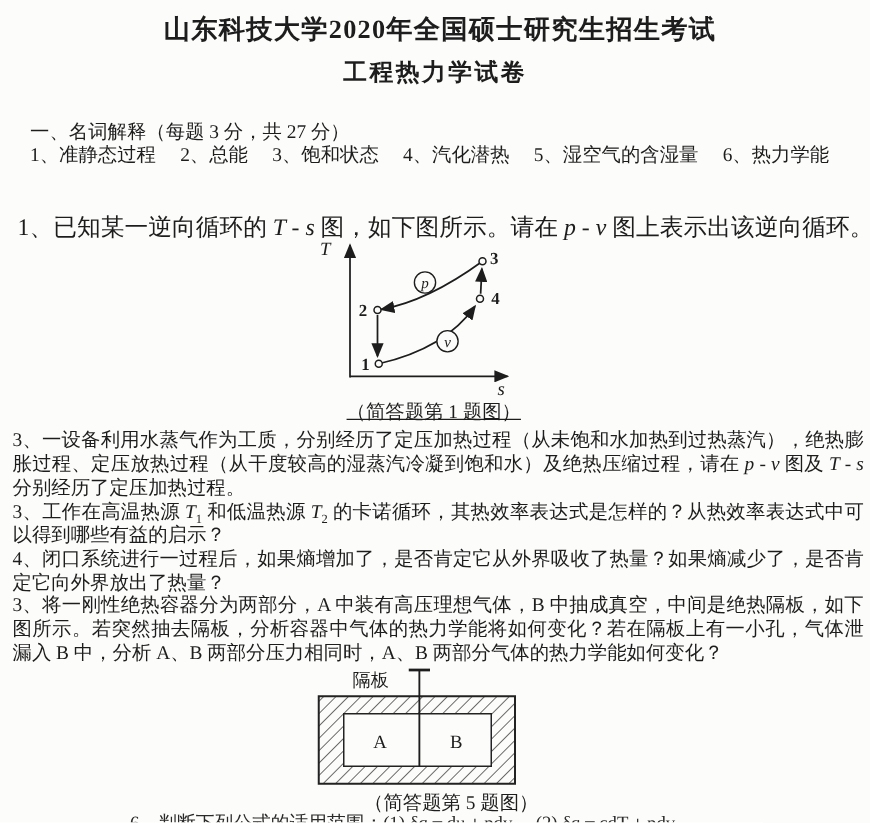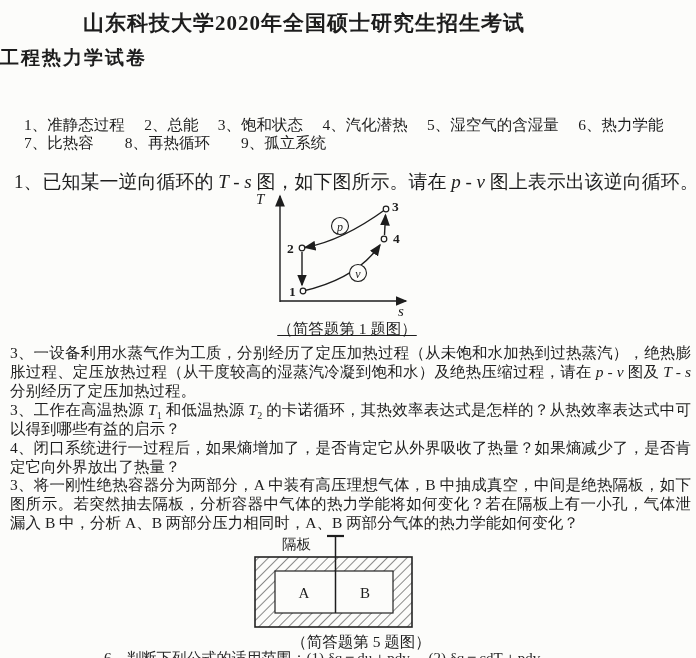--- a/index.html
+++ b/index.html
@@ -3,24 +3,24 @@
 <meta charset="utf-8">
 <style>
   html,body { margin:0; padding:0; background:#ffffff; }
   .page {
     position:relative; width:696px; height:658px; overflow:hidden;
     background:#fcfcfa; color:#1d1d1d;
     font-family:"Liberation Serif","DejaVu Serif",serif;
   }
   .title {
     position:absolute; top:9px; left:0; width:608px; text-align:center;
-    font-size:21px; font-weight:bold; letter-spacing:1px;
+    font-size:21px; font-weight:bold; letter-spacing:1px;padding-left:48px;
   }
   .subtitle {
-    position:absolute; top:45px; left:0; width:696px; 
+    position:absolute; top:45px; left:0; width:696px; text-align:center;
     font-size:19px; font-weight:bold; letter-spacing:2px;
   }
   .tline {
     position:absolute; left:24px; width:666px;
     font-size:15.5px; line-height:19px; white-space:nowrap;
   }
   .para {
     position:absolute; left:10px; width:681px;
     font-size:15.5px; line-height:19px; text-align:justify;
   }
@@ -43,22 +43,22 @@
   .ab  { font-family:"Liberation Serif","DejaVu Serif",serif; font-size:15px; fill:#1d1d1d; text-anchor:middle; }
 </style>
 </head>
 <body>
 
 <div class="page">
 
   <div class="title">山东科技大学2020年全国硕士研究生招生考试</div>
   <div class="subtitle">工程热力学试卷</div>
 
+  <div class="tline" style="top:96px">一、名词解释（每题 3 分，共 27 分）</div>
   <div class="tline" style="top:115px">1、准静态过程　 2、总能　 3、饱和状态　 4、汽化潜热　 5、湿空气的含湿量　 6、热力学能</div>
-  <div class="tline" style="top:133px">7、比热容　　8、再热循环　　9、孤立系统</div>
 
   <div class="q1line" style="top:169px"><span>1、已知某一逆向循环的 </span><i>T - s</i><span> 图，如下图所示。请在 </span><i>p - v</i><span> 图上表示出该逆向循环。</span></div>
 
   <svg class="fig1" width="224" height="150" viewBox="0 0 224 150">
     <defs>
       <marker id="arw" markerWidth="9" markerHeight="7" refX="7.5" refY="3.5" orient="auto">
         <path d="M0,0 L8.5,3.5 L0,7 Z" fill="#1d1d1d"></path>
       </marker>
     </defs>
     <line x1="42" y1="116" x2="42" y2="10" stroke="#1d1d1d" stroke-width="1.4" marker-end="url(#arw)"></line>

